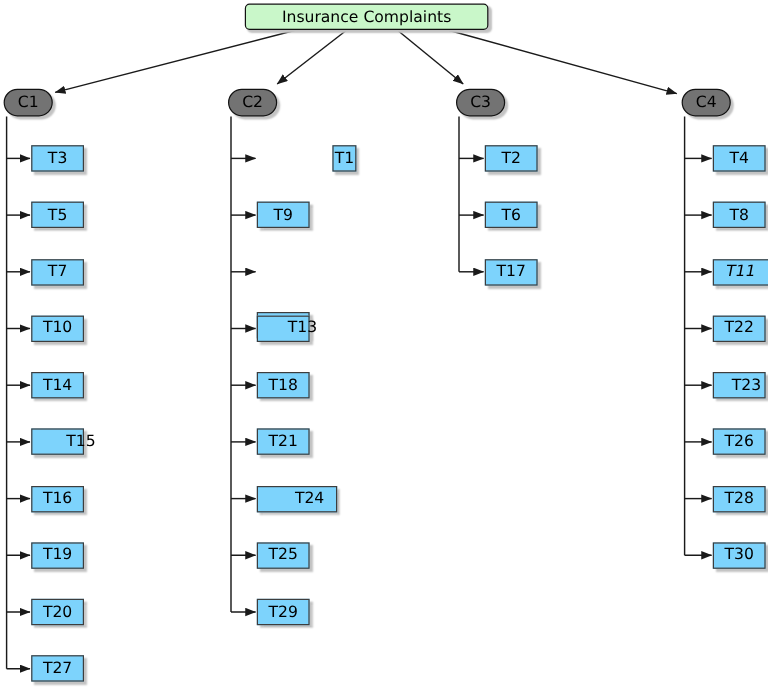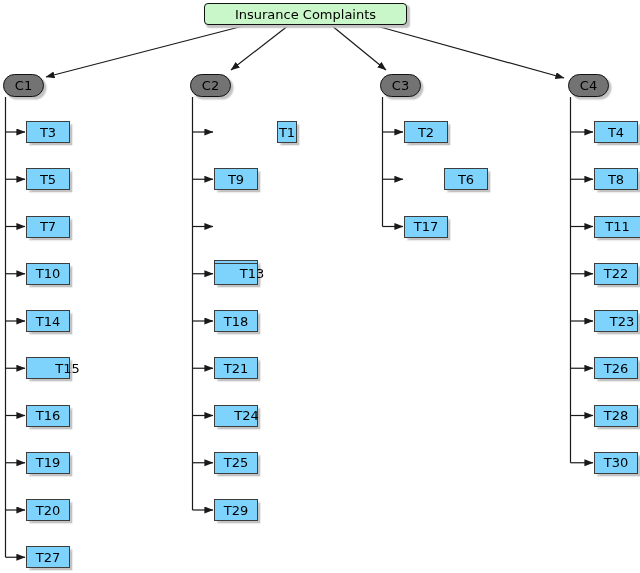--- a/index.html
+++ b/index.html
@@ -150,51 +150,51 @@
       </div>
       <div class="node task-node" style="left: 214px; top: 262.75px; width: 44px; height: 22px; padding-left: 32px;">
         <span>T13</span>
       </div>
       <div class="node task-node" style="left: 214px; top: 310px; width: 44px; height: 22px;">
         <span>T18</span>
       </div>
       <div class="node task-node" style="left: 214px; top: 357.25px; width: 44px; height: 22px;">
         <span>T21</span>
       </div>
-      <div class="node task-node" style="left: 214px; top: 404.5px; width: 44px; height: 22px; padding-left: 21px;">
+      <div class="node task-node" style="left: 214px; top: 404.5px; width: 67px; height: 22px; padding-left: 21px;">
         <span>T24</span>
       </div>
       <div class="node task-node" style="left: 214px; top: 451.75px; width: 44px; height: 22px;">
         <span>T25</span>
       </div>
       <div class="node task-node" style="left: 214px; top: 499px; width: 44px; height: 22px;">
         <span>T29</span>
       </div>
       <div class="node cluster-node" style="left: 380px; top: 74px; width: 41px; height: 23px;">
         <span>C3</span>
       </div>
       <div class="node task-node" style="left: 404px; top: 121px; width: 44px; height: 22px;">
         <span>T2</span>
       </div>
-      <div class="node task-node" style="left: 404px; top: 168.25px; width: 44px; height: 22px; margin-left: 40px;">
+      <div class="node task-node" style="left: 404px; top: 168.25px; width: 44px; height: 22px;">
         <span>T6</span>
       </div>
       <div class="node task-node" style="left: 404px; top: 215.5px; width: 44px; height: 22px;">
         <span>T17</span>
       </div>
       <div class="node cluster-node" style="left: 568px; top: 74px; width: 41px; height: 23px;">
         <span>C4</span>
       </div>
       <div class="node task-node" style="left: 594px; top: 121px; width: 44px; height: 22px;">
         <span>T4</span>
       </div>
       <div class="node task-node" style="left: 594px; top: 168.25px; width: 44px; height: 22px;">
         <span>T8</span>
       </div>
-      <div class="node task-node" style="left: 594px; top: 215.5px; width: 47px; height: 22px;">
+      <div class="node task-node" style="left: 594px; top: 215.5px; width: 47px; height: 22px; font-style: italic;">
         <span>T11</span>
       </div>
       <div class="node task-node" style="left: 594px; top: 262.75px; width: 44px; height: 22px;">
         <span>T22</span>
       </div>
       <div class="node task-node" style="left: 594px; top: 310px; width: 44px; height: 22px; padding-left: 12px;">
         <span>T23</span>
       </div>
       <div class="node task-node" style="left: 594px; top: 357.25px; width: 44px; height: 22px;">
         <span>T26</span>

